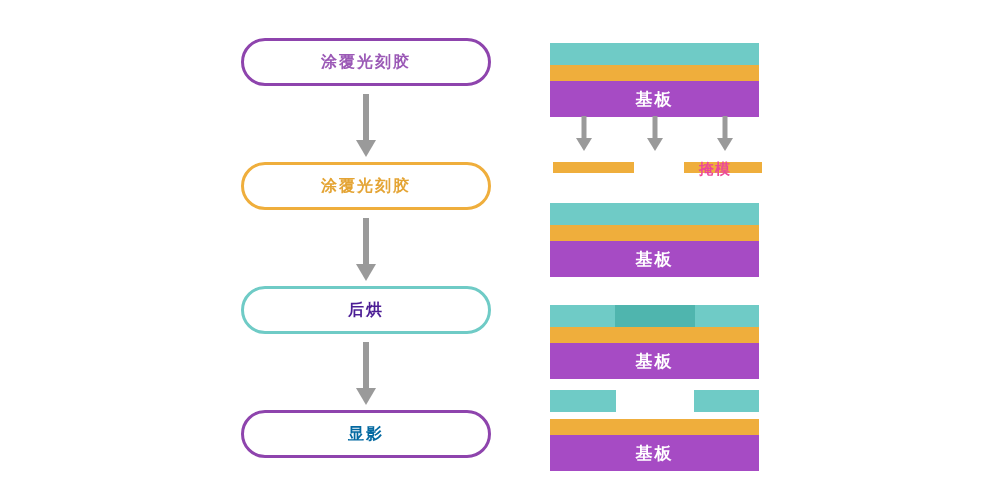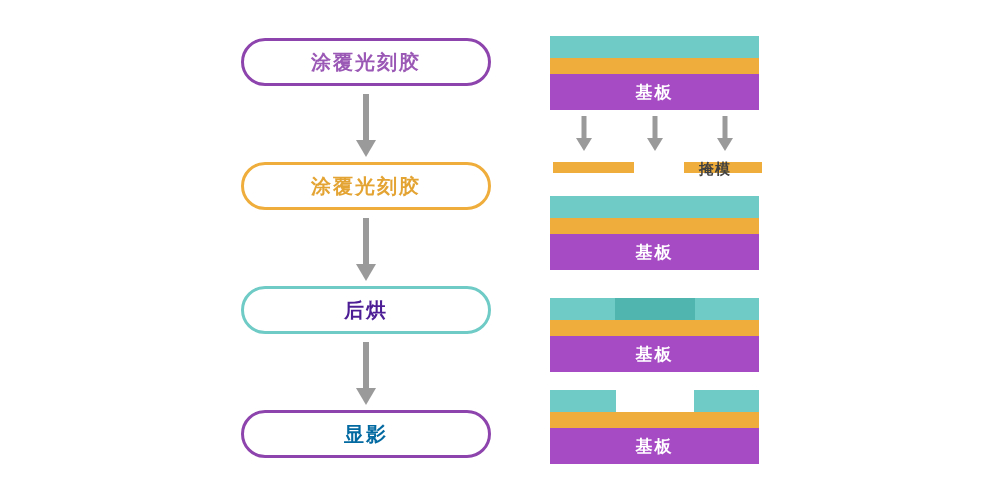--- a/index.html
+++ b/index.html
@@ -23,38 +23,39 @@
   .flow-box {
     position: absolute;
     box-sizing: border-box;
     background: #ffffff;
     border-style: solid;
     border-width: 3px;
     border-radius: 999px;
     display: flex;
     align-items: center;
     justify-content: center;
-    font-size: 20px;
+    font-size: 16px;
     font-weight: bold;
     letter-spacing: 2px;
     line-height: 1;
   }
 
   .flow-arrow {
     position: absolute;
     width: 30px;
   }
 
   
   .stack {
     position: absolute;
   }
   .layer {
     position: absolute;
     left: 0;
+    margin-top: 7px;
   }
   .layer-label {
     position: absolute;
     width: 100%;
     text-align: center;
     color: #ffffff;
     font-size: 17px;
     font-weight: bold;
     letter-spacing: 2px;
     line-height: 1;
@@ -66,21 +67,21 @@
     position: absolute;
   }
 
   .mask-bar {
     position: absolute;
   }
   .mask-label {
     position: absolute;
     font-size: 15px;
     font-weight: bold;
-    color: #404040;
+    color: #ec4899;
     letter-spacing: 1px;
     line-height: 1;
     white-space: nowrap;
   }
 
   .exp-arrow {
     position: absolute;
     width: 22px;
   }
 </style>

